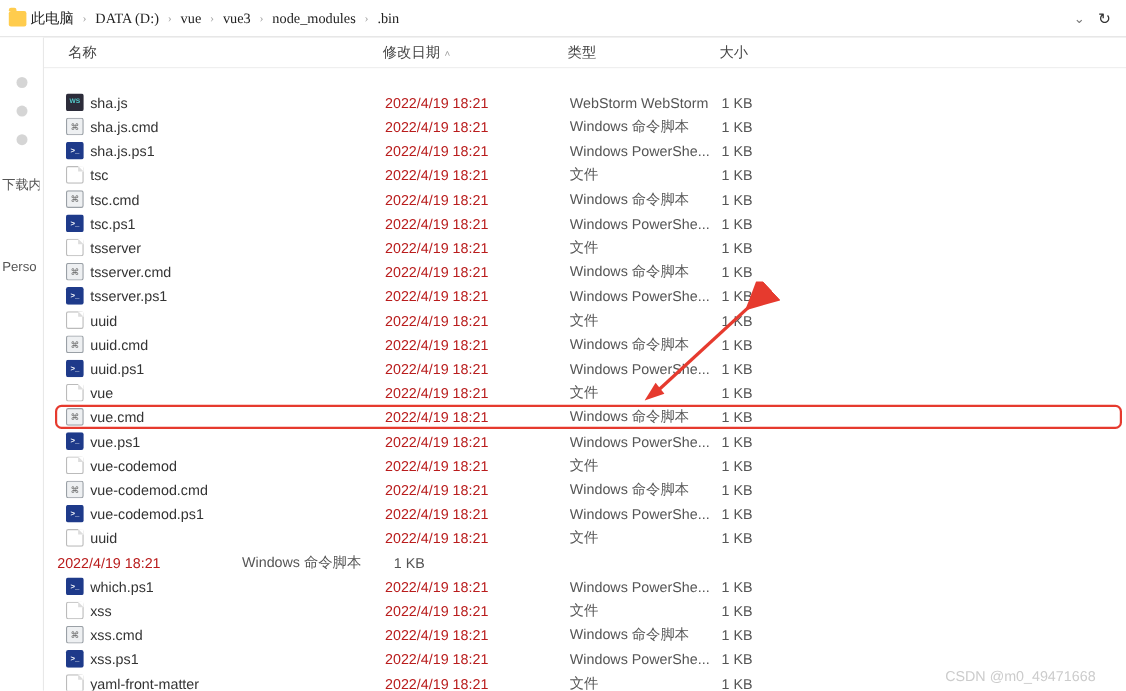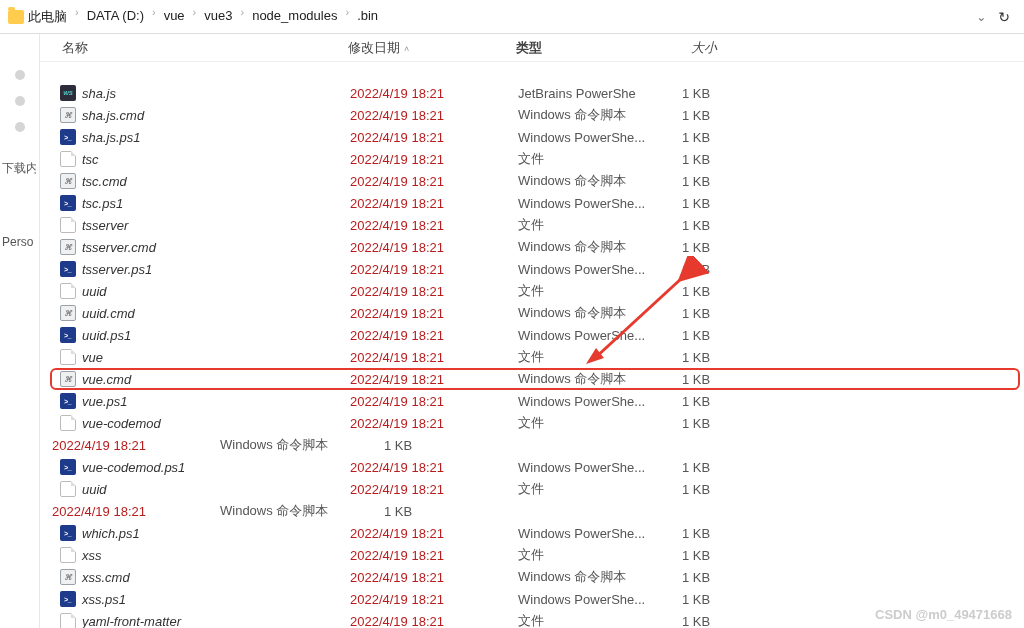--- a/index.html
+++ b/index.html
@@ -84,22 +84,22 @@
     display: flex;
     height: 28px;
     align-items: center;
     border-bottom: 1px solid #eee;
     font-size: 13px;
     color: #444;
     user-select: none;
   }
   .col-name   { width: 308px; padding-left: 22px; }
   .col-date   { width: 168px; }
-  .col-type   { width: 138px; font-weight: bold; }
-  .col-size   { width: 100px; text-align: center; font-style: italic; }
+  .col-type   { width: 138px; }
+  .col-size   { width: 100px; text-align: left; }
 
   .file-list {
     flex: 1;
     overflow: hidden;
   }
   .file-row {
     display: flex;
     align-items: center;
     height: 22px;
     font-size: 13px;
@@ -114,25 +114,24 @@
     border-radius: 6px;
   }
   .name-cell {
     display: flex;
     align-items: center;
     width: 298px;
     padding-left: 8px;
     gap: 6px;
     overflow: hidden;
     white-space: nowrap;
-    font-style: italic;
   }
   .date-cell { width: 168px; color: #b91c1c; }
   .type-cell { width: 138px; color: #555; overflow: hidden; white-space: nowrap; text-overflow: ellipsis; }
-  .size-cell { width: 100px; color: #555; text-align: center; padding-right: 20px; }
+  .size-cell { width: 100px; color: #555; text-align: left; padding-right: 20px; }
 
   .icon {
     width: 16px; height: 16px;
     display: inline-flex;
     align-items: center;
     justify-content: center;
     font-size: 10px;
     border-radius: 2px;
     flex-shrink: 0;
   }
@@ -149,34 +148,33 @@
   .icon-ws::after { content:'WS'; font-size:6px; font-weight:bold; color:#5cc; }
 
   .arrow-annotation {
     position: absolute;
     left: 540px;
     top: 222px;
     pointer-events: none;
   }
   .watermark {
     position: absolute;
-    right: 12px;
+    right: 28px;
     bottom: 6px;
     font-size: 13px;
     color: #ccc;
-    font-weight: bold;
   }
   .sort-arrow { font-size: 9px; color:#999; margin-left:4px; }
 </style>
 </head>
 <body>
 
 <div class="breadcrumb-bar">
   <span class="folder-mini"></span>
-  <span id="crumbs" style="display:flex;align-items:flex-start;">
+  <span id="crumbs" style="display:flex;align-items:center;font-family:Liberation Serif, serif;">
       <span class="crumb">此电脑</span>
       <span class="crumb-sep">›</span>
       <span class="crumb">DATA (D:)</span>
       <span class="crumb-sep">›</span>
       <span class="crumb">vue</span>
       <span class="crumb-sep">›</span>
       <span class="crumb">vue3</span>
       <span class="crumb-sep">›</span>
       <span class="crumb">node_modules</span>
       <span class="crumb-sep">›</span>
@@ -205,21 +203,21 @@
       <div class="col-size"><span>大小</span></div>
     </div>
 
     <div class="file-list" id="file-list">
         <div class="file-row">
           <div class="name-cell">
             <span class="icon icon-ws"></span>
             <span>sha.js</span>
           </div>
           <div class="date-cell">2022/4/19 18:21</div>
-          <div class="type-cell">JetBrains PowerShe</div>
+          <div class="type-cell">WebStorm WebStorm</div>
           <div class="size-cell">1 KB</div>
         </div>
         <div class="file-row">
           <div class="name-cell">
             <span class="icon icon-cmd"></span>
             <span>sha.js.cmd</span>
           </div>
           <div class="date-cell">2022/4/19 18:21</div>
           <div class="type-cell">Windows 命令脚本</div>
           <div class="size-cell">1 KB</div>
@@ -344,20 +342,24 @@
         <div class="file-row">
           <div class="name-cell">
             <span class="icon icon-file"></span>
             <span>vue-codemod</span>
           </div>
           <div class="date-cell">2022/4/19 18:21</div>
           <div class="type-cell">文件</div>
           <div class="size-cell">1 KB</div>
         </div>
         <div class="file-row">
+          <div class="name-cell">
+            <span class="icon icon-cmd"></span>
+            <span>vue-codemod.cmd</span>
+          </div>
           <div class="date-cell">2022/4/19 18:21</div>
           <div class="type-cell">Windows 命令脚本</div>
           <div class="size-cell">1 KB</div>
         </div>
         <div class="file-row">
           <div class="name-cell">
             <span class="icon icon-ps"></span>
             <span>vue-codemod.ps1</span>
           </div>
           <div class="date-cell">2022/4/19 18:21</div>

